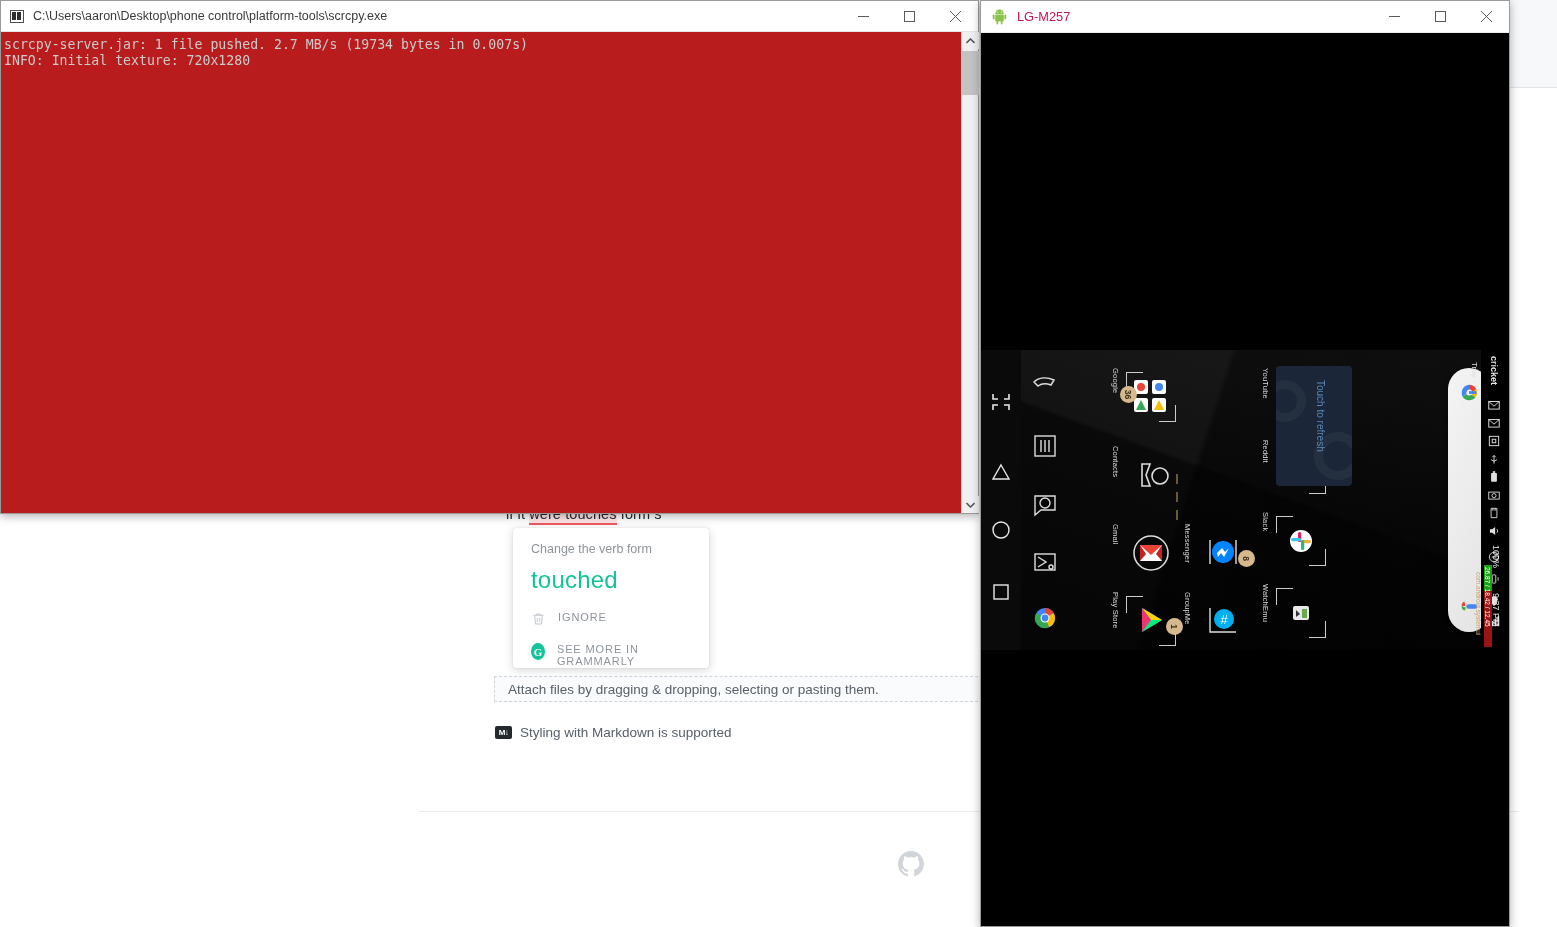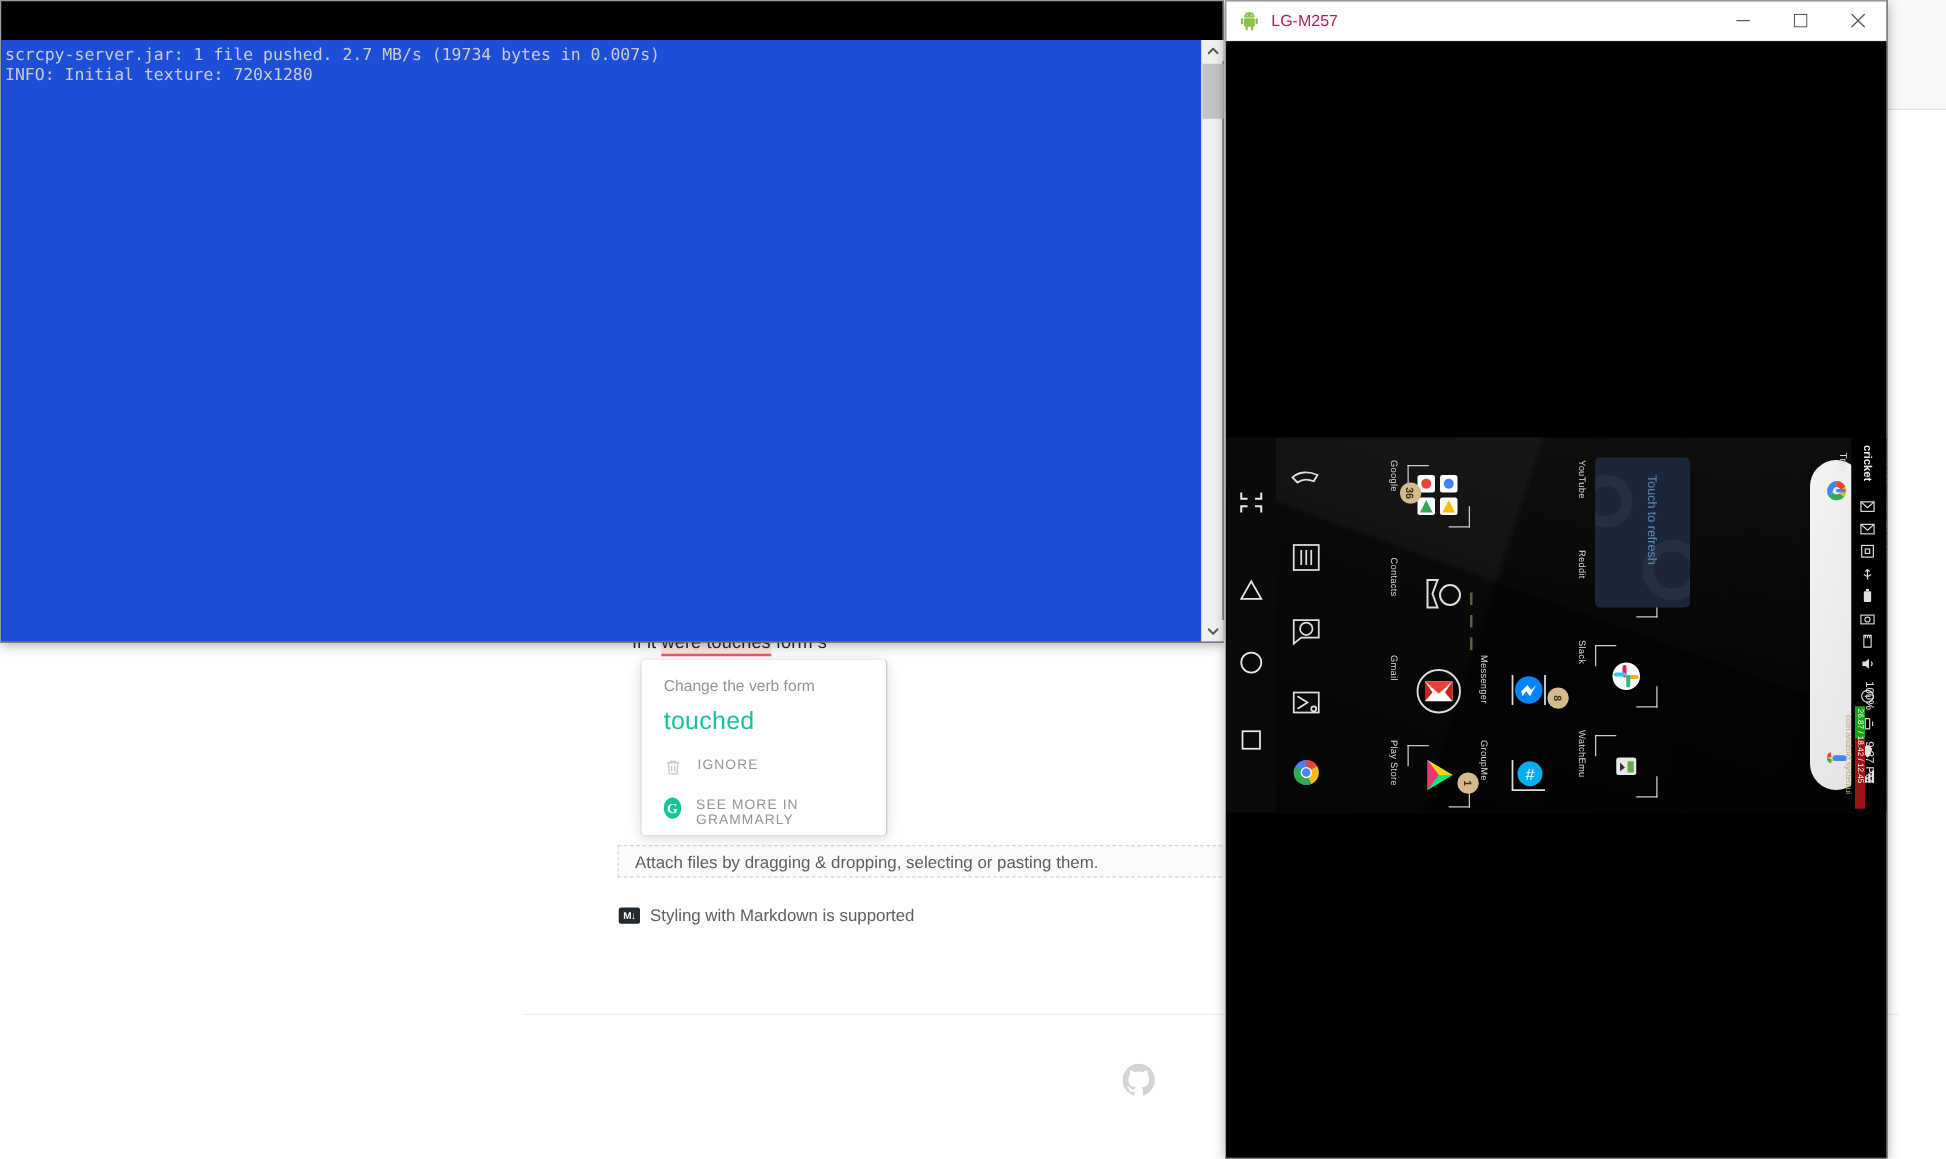--- a/index.html
+++ b/index.html
@@ -51,21 +51,21 @@
   .gh-mark { position:absolute; left:898px; top:851px; width:26px; height:26px; color:#d1d5da; }
 
   
   .gram-card {
     position:absolute; left:513px; top:528px; width:196px; height:140px;
     background:#ffffff; border-radius:3px;
     box-shadow:0 2px 10px rgba(0,0,0,0.17), 0 0 1px rgba(0,0,0,0.25);
     padding:14px 18px 0 18px;
   }
   .gram-title { font-size:12.5px; color:#8e949b; margin-bottom:10px; }
-  .gram-sugg { font-size:20px; color:#15c39a; font-weight:normal; margin-bottom:17px; letter-spacing:.2px; }
+  .gram-sugg { font-size:24px; color:#15c39a; font-weight:normal; margin-bottom:17px; letter-spacing:.2px; }
   .gram-action { display:flex; align-items:flex-start; gap:12px; margin-bottom:16px; }
   .gram-action .lbl { font-size:11px; color:#8e949b; letter-spacing:.9px; }
   .trash-icon { width:15px; height:16px; color:#c2c7cc; }
   .g-circle {
     width:17px; height:17px; border-radius:50%; background:#15c39a;
     color:#fff; font-size:11px; font-weight:bold;
     display:flex; align-items:center; justify-content:center;
     font-family:"Liberation Serif", serif;
   }
 
@@ -84,21 +84,21 @@
   }
   .console-icon::before { content:""; position:absolute; left:1px; top:1px; width:4px; height:8px; background:#2f2f2f; }
   .console-icon::after { content:""; position:absolute; left:6px; top:1px; width:4px; height:8px; background:#2f2f2f; }
   .console-title .ttl { font-size:12.5px; color:#3a3a3a; white-space:nowrap; }
   .win-btns { position:absolute; right:0; top:0; height:31px; display:flex; }
   .win-btn { width:46px; height:31px; display:flex; align-items:center; justify-content:center; color:#5a5a5a; }
   .win-btn svg { display:block; }
 
   .console-body {
     position:absolute; left:0; top:31px; width:977px; height:481px;
-    background:#1d4ed8; overflow:hidden;
+    background:#b91c1c; overflow:hidden;
     font-family:"DejaVu Sans Mono", "Liberation Mono", monospace;
   }
   .console-lines { padding:5px 0 0 3px; }
   .console-lines div { font-size:13.2px; line-height:16px; color:#cccccc; white-space:pre; }
 
   .console-scroll {
     position:absolute; right:0; top:31px; width:17px; height:481px;
     background:#f0f0f0; border-left:1px solid #dcdcdc;
   }
   .sb-arrow { width:17px; height:17px; display:flex; align-items:center; justify-content:center; color:#5a5a5a; font-size:8px; background:#f0f0f0; }
@@ -277,20 +277,41 @@
       </span>
       <span class="lbl">IGNORE</span>
     </div>
     <div class="gram-action">
       <span class="g-circle">G</span>
       <span class="lbl">SEE MORE IN GRAMMARLY</span>
     </div>
   </div>
 
   <div class="console-win">
+    <div class="console-title">
+      <span class="console-icon"></span>
+      <span class="ttl">C:\Users\aaron\Desktop\phone control\platform-tools\scrcpy.exe</span>
+      <div class="win-btns">
+        <div class="win-btn">
+          <svg width="11" height="11" viewBox="0 0 11 11">
+              <path d="M0 5.5 H11" stroke="currentColor" stroke-width="1"></path>
+            </svg>
+        </div>
+        <div class="win-btn">
+          <svg width="11" height="11" viewBox="0 0 11 11">
+              <rect x="0.5" y="0.5" width="10" height="10" fill="none" stroke="currentColor" stroke-width="1"></rect>
+            </svg>
+        </div>
+        <div class="win-btn">
+          <svg width="11" height="11" viewBox="0 0 11 11">
+              <path d="M0 0 L11 11 M11 0 L0 11" stroke="currentColor" stroke-width="1"></path>
+            </svg>
+        </div>
+      </div>
+    </div>
     <div class="console-body">
       <div class="console-lines">
         <div>scrcpy-server.jar: 1 file pushed. 2.7 MB/s (19734 bytes in 0.007s)</div>
         <div>INFO: Initial texture: 720x1280</div>
       </div>
     </div>
     <div class="console-scroll">
       <div class="sb-arrow">
         <svg width="9" height="6" viewBox="0 0 9 6">
             <path d="M0.5 5 L4.5 1 L8.5 5" fill="none" stroke="currentColor" stroke-width="1.6"></path>

